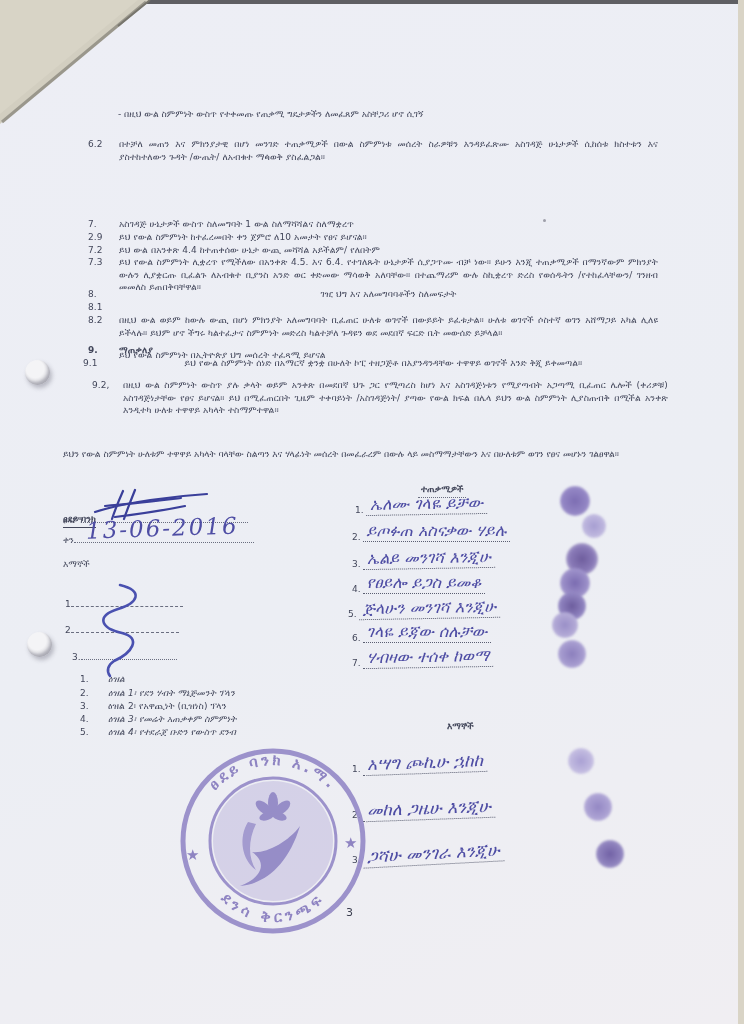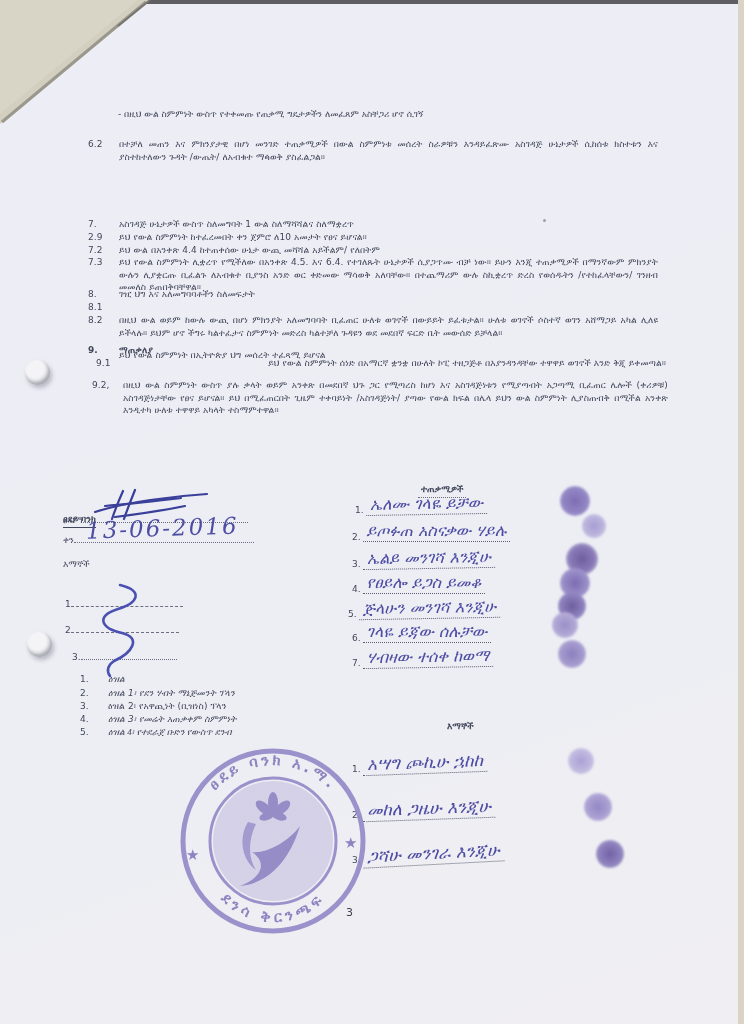--- a/index.html
+++ b/index.html
@@ -67,43 +67,44 @@
   <div class="clause" style="left:88px;top:244px;width:570px;">
     <span class="cnum">7.2</span>
     <span class="ctxt" style="text-align:left;">ይህ ውል በአንቀጽ 4.4 ከተጠቀሰው ሁኔታ ውጪ መሻሻል አይችልም/ የለበትም</span>
   </div>
   <div class="clause" style="left:88px;top:256px;width:570px;">
     <span class="cnum">7.3</span>
     <span class="ctxt">ይህ የውል ስምምነት ሊቋረጥ የሚችለው በአንቀጽ 4.5. እና 6.4. የተገለጹት ሁኔታዎች ሲያጋጥሙ ብቻ ነው። ይሁን እንጂ ተጠቃሚዎች በማንኛውም ምክንያት ውሉን ሊያቋርጡ ቢፈልጉ ለአብቁተ ቢያንስ አንድ ወር ቀድመው ማሳወቅ አለባቸው። በተጨማሪም ውሉ ስኪቋረጥ ድረስ የወሰዱትን /የተከፈላቸውን/ ገንዘብ መመለስ ይጠበቅባቸዋል።</span>
   </div>
   <div class="clause" style="left:88px;top:288px;width:570px;">
     <span class="cnum">8.</span>
-    <span class="ctxt" style="text-align:left;">ገዢ ህግ እና አለመግባባቶችን ስለመፍታት</span>
+    <span class="ctxt" style="text-align:center;">ገዢ ህግ እና አለመግባባቶችን ስለመፍታት</span>
   </div>
   <div class="clause" style="left:88px;top:301px;width:570px;">
     <span class="cnum">8.1</span>
     <span class="ctxt" style="text-align:left;margin-top:48px;">ይህ የውል ስምምነት በኢትዮጵያ ህግ መሰረት ተፈጻሚ ይሆናል</span>
   </div>
   <div class="clause" style="left:88px;top:314px;width:570px;">
     <span class="cnum">8.2</span>
     <span class="ctxt">በዚህ ውል ወይም ከውሉ ውጪ በሆነ ምክንያት አለመግባባት ቢፈጠር ሁለቱ ወገኖች በውይይት ይፈቱታል። ሁለቱ ወገኖች ሶስተኛ ወገን አሸማጋይ አካል ሊለዩ ይችላሉ። ይህም ሆኖ ችግሩ ካልተፈታና ስምምነት መድረስ ካልተቻለ ጉዳዩን ወደ መደበኛ ፍርድ ቤት መውሰድ ይቻላል።</span>
   </div>
   <div class="clause" style="left:88px;top:344px;width:570px;font-weight:bold;">
     <span class="cnum">9.</span>
     <span class="ctxt" style="text-align:left;">ማጠቃለያ</span>
   </div>
-  <div class="clause" style="left:96px;top:357px;width:570px;">
+  <div class="clause" style="left:83px;top:357px;width:570px;">
     <span class="cnum">9.1</span>
-    <span class="ctxt" style="text-align:right;">ይህ የውል ስምምነት ሰነድ በአማርኛ ቋንቋ በሁለት ኮፒ ተዘጋጅቶ በእያንዳንዳቸው ተዋዋይ ወገኖች እንድ ቅጂ ይቀመጣል።</span>
+    <span class="ctxt" style="text-align:center;">ይህ የውል ስምምነት ሰነድ በአማርኛ ቋንቋ በሁለት ኮፒ ተዘጋጅቶ በእያንዳንዳቸው ተዋዋይ ወገኖች እንድ ቅጂ ይቀመጣል።</span>
   </div>
   <div class="clause" style="left:92px;top:379px;width:576px;">
     <span class="cnum">9.2,</span>
     <span class="ctxt">በዚህ ውል ስምምነት ውስጥ ያሉ ቃላት ወይም አንቀጽ በመደበኛ ህጉ ጋር የሚጣረስ ከሆነ እና አስገዳጅነቱን የሚያጣብት አጋጣሚ ቢፈጠር ሌሎች (ቀሪዎቹ) አስገዳጅነታቸው የፀና ይሆናል። ይህ በሚፈጠርበት ጊዜም ተቀባይነት /አስገዳጅነት/ ያጣው የውል ክፍል በሌላ ይህን ውል ስምምነት ሊያስጠብቅ በሚችል አንቀጽ እንዲተካ ሁለቱ ተዋዋይ አካላት ተስማምተዋል።</span>
   </div>
 
+  <div class="plain" style="left:63px;top:448px;width:618px;text-align:justify;">ይህን የውል ስምምነት ሁለቱም ተዋዋይ አካላት ባላቸው ስልጣን እና ሃላፊነት መሰረት በመፈራረም በውሉ ላይ መስማማታቸውን እና በሁለቱም ወገን የፀና መሆኑን ገልፀዋል።</div>
 
   <div class="plain head-u" style="left:63px;top:485px;font-weight:bold;margin-top:28px;">ፀደይ ባንክ</div>
   <div class="plain" style="left:63px;top:512px;">
     <span>ፊርማ</span><span class="dot" style="display:inline-block;width:165px;height:10px;"></span>
   </div>
   <svg style="left:85px;top:488px;" width="130" height="35" viewBox="0 0 130 35">
     <g stroke="#3a3f9a" stroke-width="2.2" fill="none" stroke-linecap="round">
       <path d="M10 24 C 40 14, 90 8, 122 6"></path>
       <path d="M38 3 C 34 12, 30 22, 27 31"></path>
       <path d="M50 2 C 46 12, 42 22, 39 31"></path>
@@ -141,21 +142,21 @@
   <div class="clause" style="left:80px;top:700px;width:300px;">
     <span class="cnum" style="width:28px;">3.</span>
     <span style="">ዕዝል 2፡ የአዋጪነት (ቢዝነስ) ፕላን</span>
   </div>
   <div class="clause" style="left:80px;top:713px;width:300px;">
     <span class="cnum" style="width:28px;">4.</span>
     <span style="font-style:italic;">ዕዝል 3፡ የመሬት አጠቃቀም ስምምነት</span>
   </div>
   <div class="clause" style="left:80px;top:726px;width:300px;">
     <span class="cnum" style="width:28px;">5.</span>
-    <span style="font-style:italic;font-family:Liberation Serif, serif;">ዕዝል 4፡ የተደራጀ ቡድን የውስጥ ደንብ</span>
+    <span style="font-style:italic;">ዕዝል 4፡ የተደራጀ ቡድን የውስጥ ደንብ</span>
   </div>
 
   <div class="plain dot" style="left:418px;top:483px;font-weight:bold;padding:0 3px 1px 3px;">ተጠቃሚዎች</div>
   <div class="sigrow" style="left:355px;top:494px;">
     <span class="n">1.</span>
     <span class="nm hand" style="font-size:16px;transform:rotate(-1deg);">ኤለሙ ገላዬ ይቻው</span>
   </div>
   <div class="sigrow" style="left:352px;top:521px;">
     <span class="n">2.</span>
     <span class="nm hand" style="font-size:16px;">ይጦፉጠ አስናቃው ሃይሉ</span>

